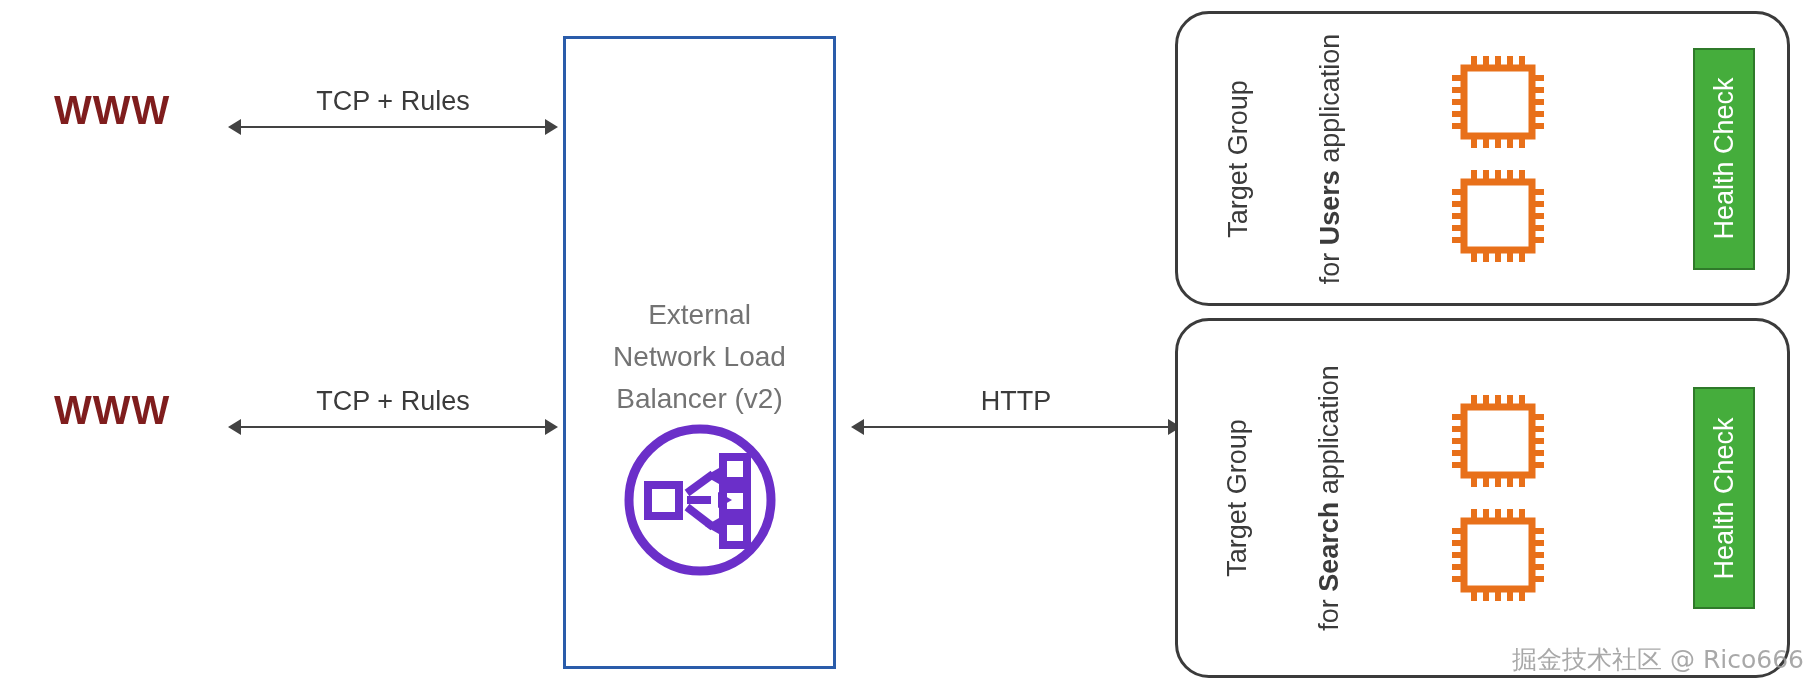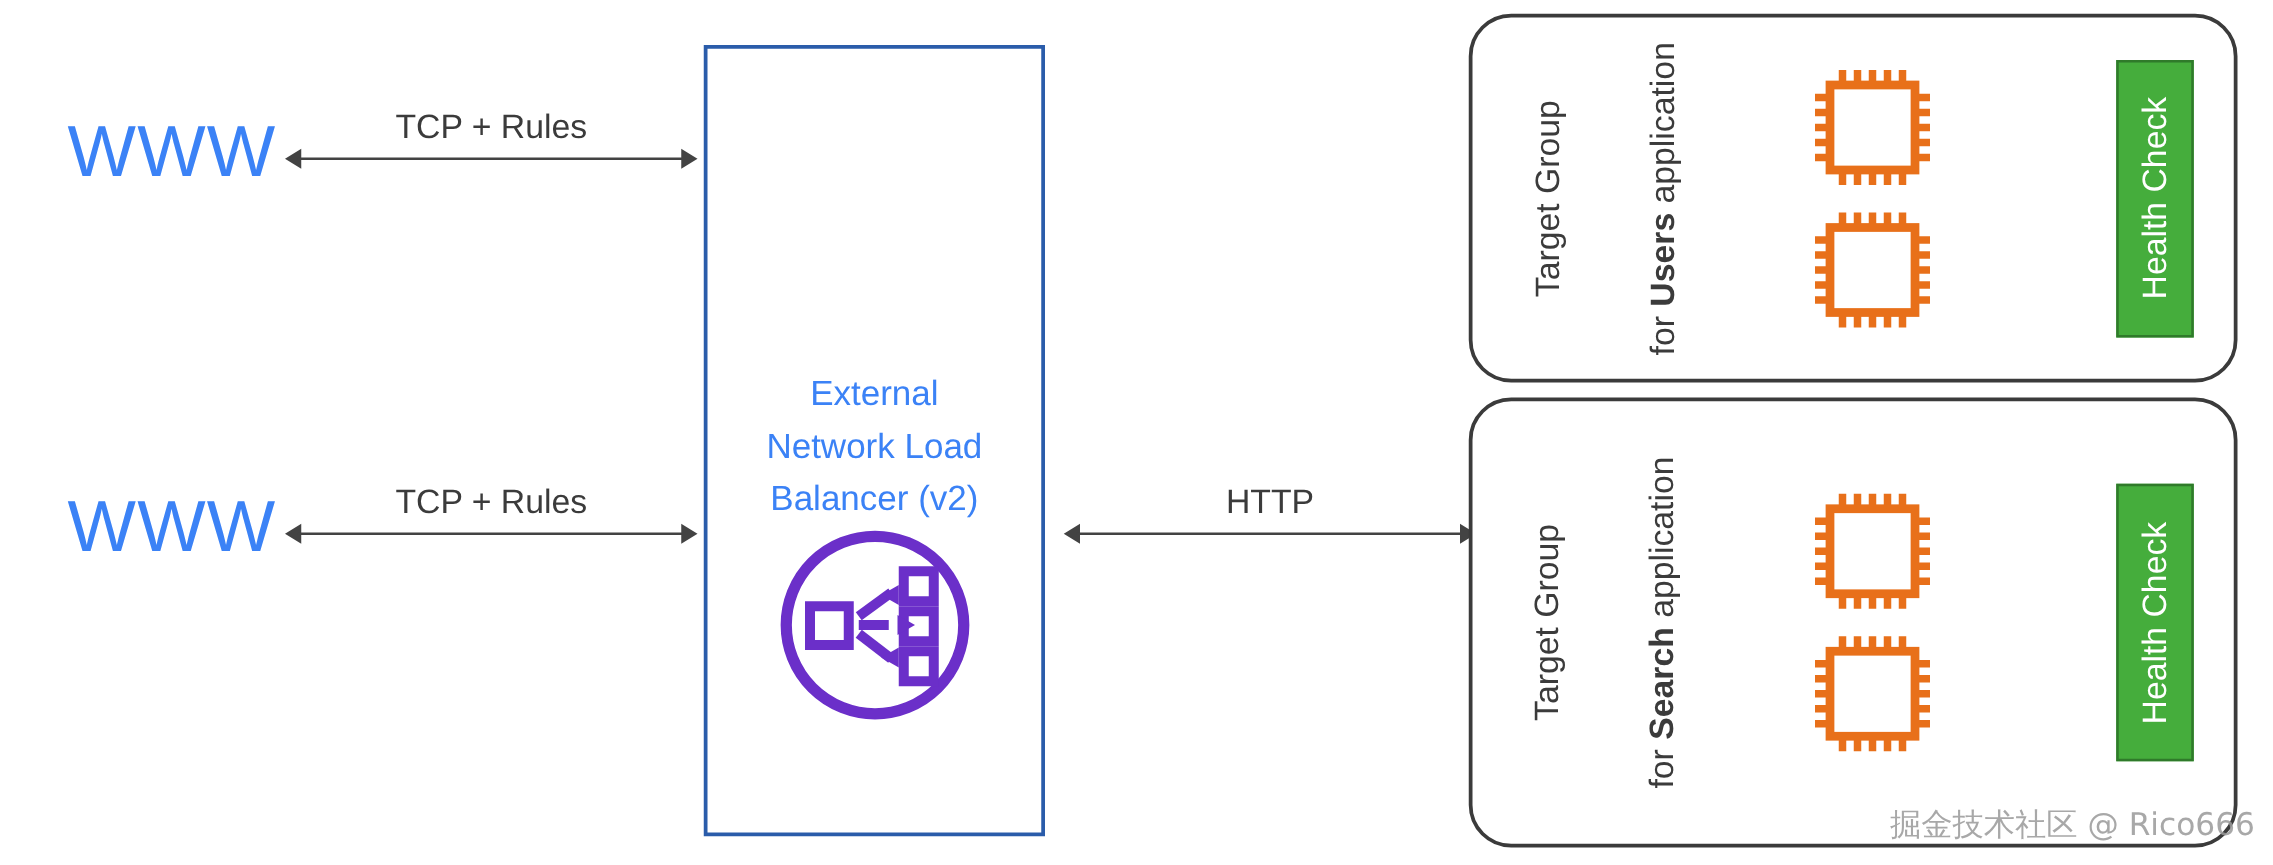--- a/index.html
+++ b/index.html
@@ -11,24 +11,24 @@
     position:relative;
     width:1818px;
     height:692px;
     background:#ffffff;
     overflow:hidden;
   }
 
   
   .www{
     position:absolute;
-    font-size:58px;
-    font-weight:normal;
+    font-size:40px;
+    font-weight:bold;
     letter-spacing:1px;
-    color:#3b82f6;
+    color:#7f1d1d;
     white-space:nowrap;
   }
   #www-top{left:54px; top:88px;}
   #www-bottom{left:54px; top:388px;}
 
   
   .conn{position:absolute;height:24px;}
   .conn .line{
     position:absolute;
     left:10px; right:10px;
@@ -69,21 +69,21 @@
     background:#ffffff;
     box-sizing:border-box;
   }
   #lb-title{
     position:absolute;
     left:0; right:0;
     top:255px;
     text-align:center;
     font-size:28px;
     line-height:42px;
-    color:#3b82f6;
+    color:#737373;
     white-space:pre-line;
   }
   #lb-icon{
     position:absolute;
     left:50%;
     transform:translateX(-50%);
     top:380px;
     width:162px;height:162px;
   }
 

